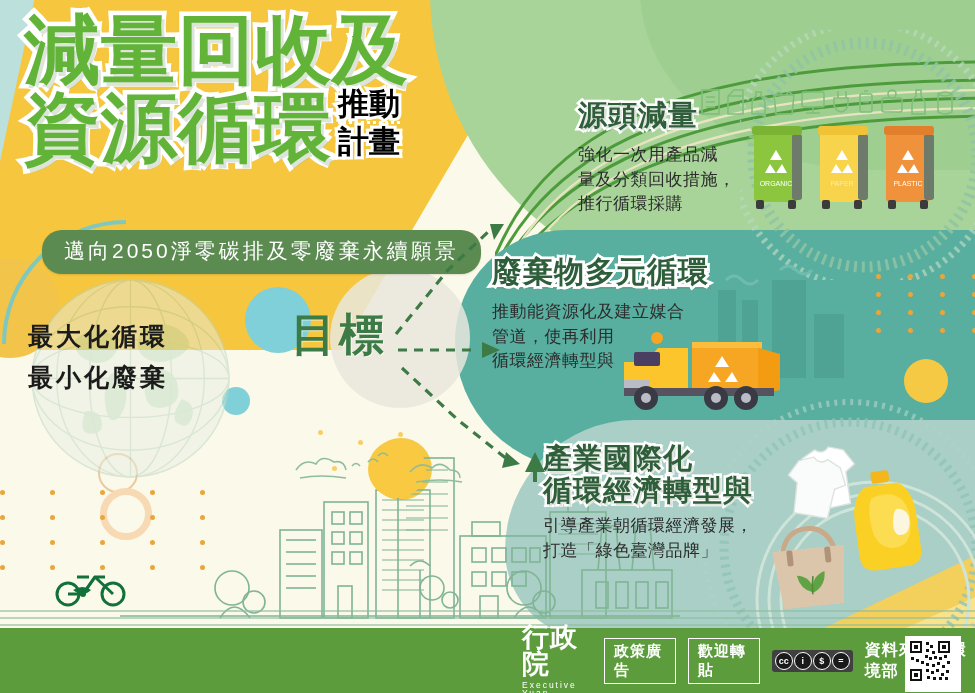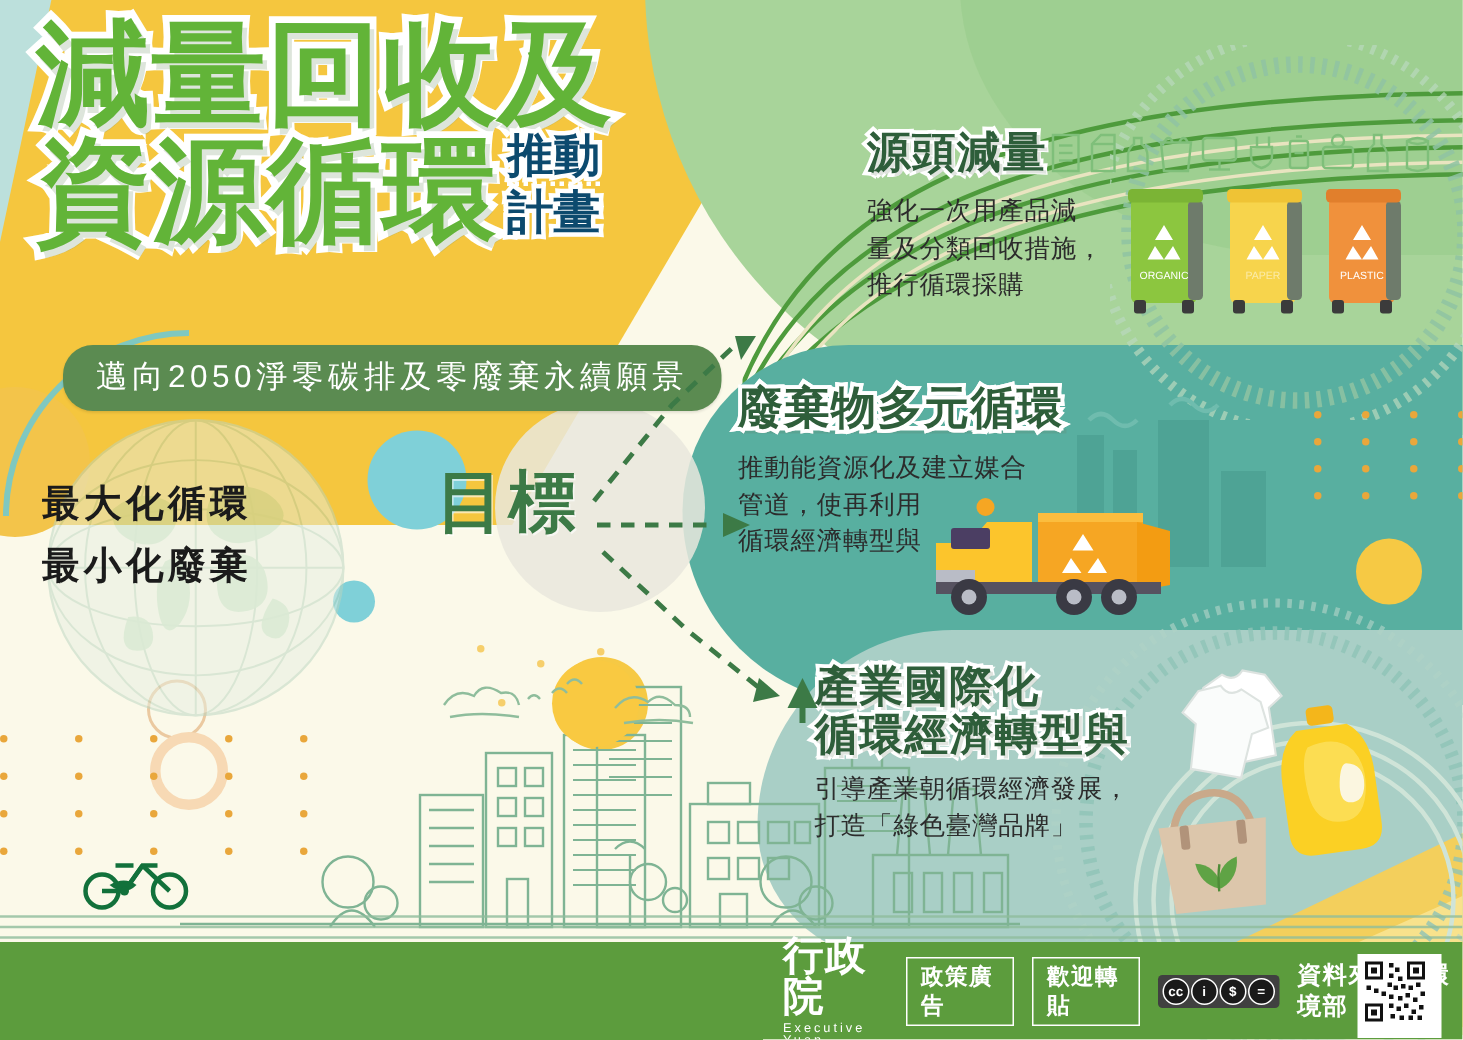--- a/index.html
+++ b/index.html
@@ -45,21 +45,21 @@
   
   .title-wrap{position:absolute;left:24px;top:14px;width:470px;}
   .title-line{
     font-size:76px;line-height:.96;font-weight:700;color:#62B438;
     letter-spacing:1px;
     -webkit-text-stroke:9px #FFFFFF;paint-order:stroke fill;
     text-shadow:3px 4px 0 rgba(120,150,110,.25);
   }
   .title-row2{display:flex;align-items:flex-end;gap:6px;font-family:Liberation Serif, serif;}
   .subtitle-stack{
-    font-size:31px;line-height:1.08;font-weight:700;color:#0c4a6e;
+    font-size:31px;line-height:1.08;font-weight:700;color:#000000;
     -webkit-text-stroke:6px #FFFFFF;paint-order:stroke fill;
     padding-bottom:6px;text-align:center;
   }
   .dotted-sep{border-top:3px dotted #FFFFFF;margin:1px 0;}
 
   .banner{
     position:absolute;left:42px;top:230px;
     background:#5B8B51;color:#FFFFFF;border-radius:20px;
     padding:7px 22px 9px;font-size:21px;letter-spacing:3px;white-space:nowrap;
     box-shadow:0 1px 2px rgba(0,0,0,.12);
@@ -76,21 +76,21 @@
 
   
   .card{position:absolute;}
   .card-title{
     font-weight:700;color:#2E5E3A;
     -webkit-text-stroke:5px #FFFFFF;paint-order:stroke fill;
     text-shadow:2px 2px 0 rgba(100,120,95,.2);
   }
   .card-body{color:#2C2C2C;line-height:1.45;}
 
-  .card1{left:578px;top:82px;}
+  .card1{left:578px;top:96px;}
   .card1 .card-title{font-size:29px;letter-spacing:1px;}
   .card1 .card-body{font-size:17px;margin-top:7px;letter-spacing:.5px;}
 
   .card2{left:492px;top:252px;}
   .card2 .card-title{font-size:30px;letter-spacing:1px;text-decoration:underline;}
   .card2 .card-body{font-size:17px;margin-top:7px;letter-spacing:.5px;}
 
   .card3{left:543px;top:442px;}
   .card3 .card-title{font-size:29px;line-height:1.12;letter-spacing:1px;}
   .card3 .card-body{font-size:17px;margin-top:7px;letter-spacing:.5px;}

